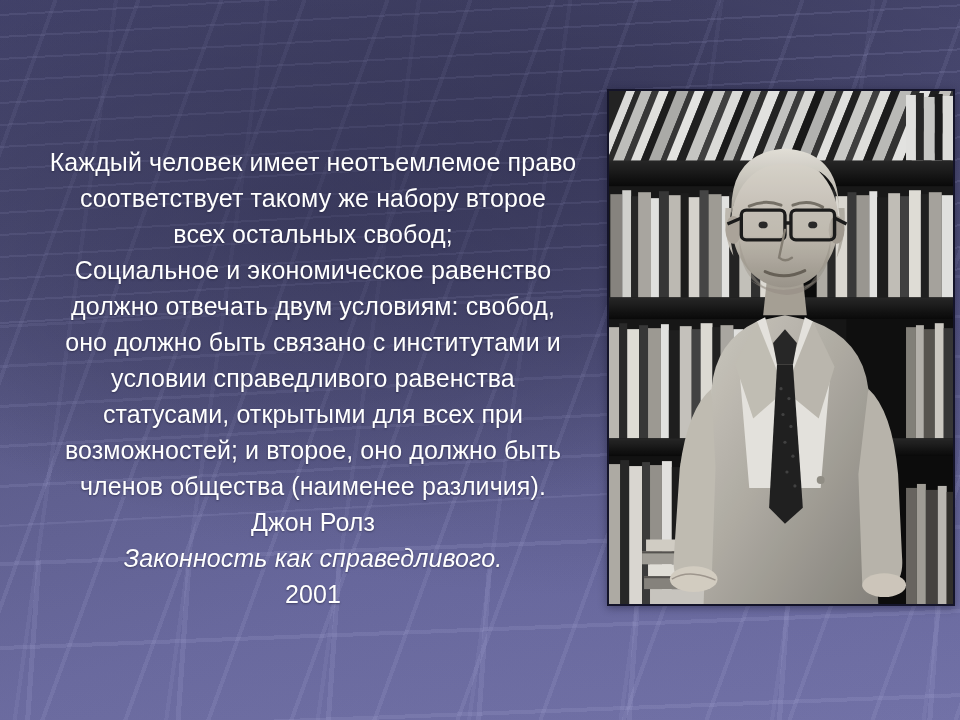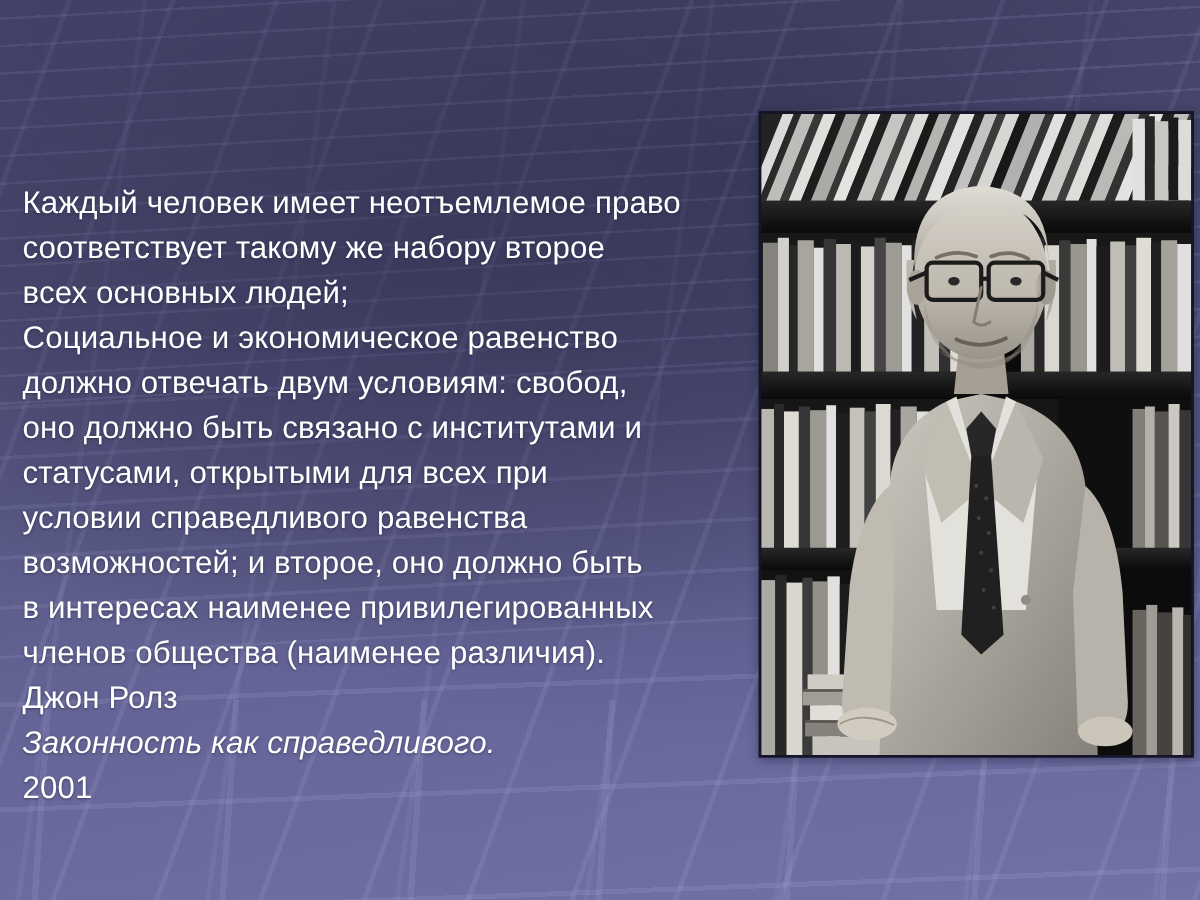--- a/index.html
+++ b/index.html
@@ -123,20 +123,21 @@
       linear-gradient(to bottom, rgba(40,40,70,0.28) 0%, rgba(40,40,70,0.06) 45%, rgba(255,255,255,0.05) 100%);
     pointer-events: none;
   }
 
   
   .quote-block {
     position: absolute;
     left: 18px;
     top: 144px;
     width: 590px;
+    text-align: center;
     color: #ffffff;
     font-size: 25px;
     line-height: 36px;
     letter-spacing: .1px;
     text-shadow: 0 1px 2px rgba(30,30,55,0.55);
   }
   .quote-line { display: block; white-space: nowrap; }
   .quote-line.italic { font-style: italic; }
 
   
@@ -164,28 +165,27 @@
   <div class="bg-hlines-mid"></div>
   <div class="bg-hlines-bot"></div>
   <div class="bg-diag-a"></div>
   <div class="bg-diag-b"></div>
   <div class="bg-vlines-bot"></div>
   <div class="bg-vignette"></div>
 
   <div class="quote-block" id="quote-block">
       <span class="quote-line">Каждый человек имеет неотъемлемое право</span>
       <span class="quote-line">соответствует такому же набору второе</span>
-      <span class="quote-line">всех основных людей;</span>
+      <span class="quote-line">всех остальных свобод;</span>
       <span class="quote-line">Социальное и экономическое равенство</span>
       <span class="quote-line">должно отвечать двум условиям: свобод,</span>
       <span class="quote-line">оно должно быть связано с институтами и</span>
+      <span class="quote-line">условии справедливого равенства</span>
       <span class="quote-line">статусами, открытыми для всех при</span>
-      <span class="quote-line">условии справедливого равенства</span>
       <span class="quote-line">возможностей; и второе, оно должно быть</span>
-      <span class="quote-line">в интересах наименее привилегированных</span>
       <span class="quote-line">членов общества (наименее различия).</span>
       <span class="quote-line">Джон Ролз</span>
       <span class="quote-line italic">Законность как справедливого.</span>
       <span class="quote-line">2001</span>
     </div>
 
   <div class="photo-frame">
     <svg class="photo-svg" viewBox="0 0 348 517" preserveAspectRatio="xMidYMid slice">
       <defs>
         <linearGradient id="gSuit" x1="0" y1="0" x2="1" y2="1">

